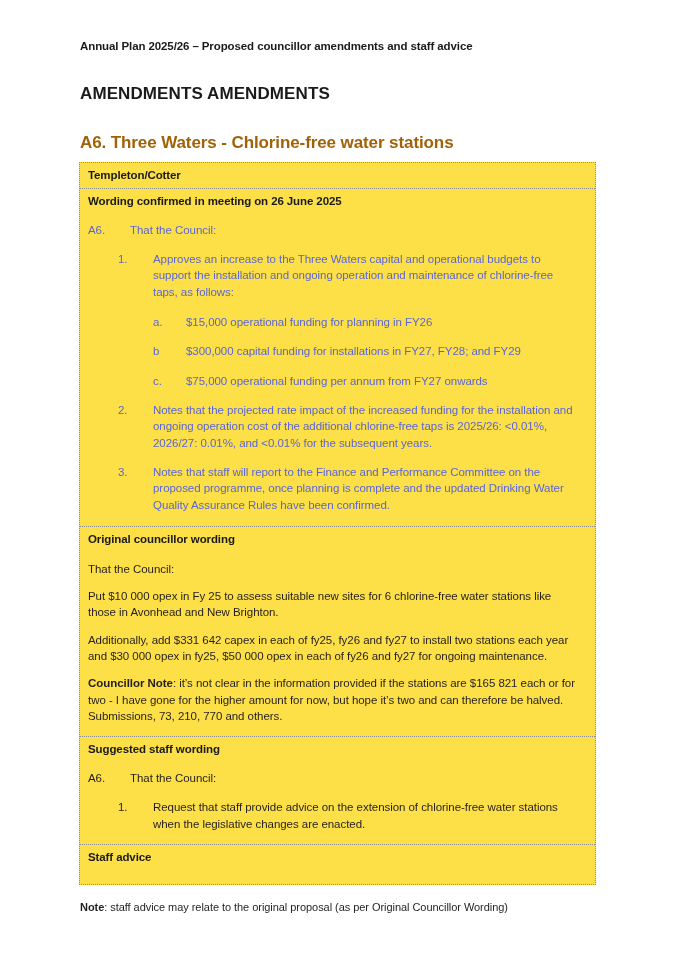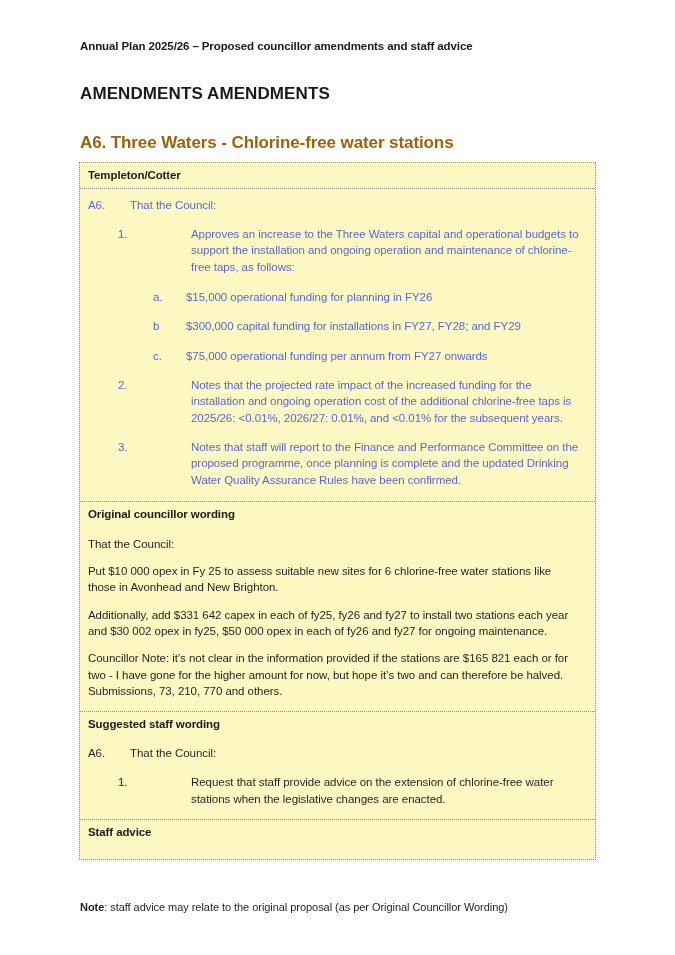--- a/index.html
+++ b/index.html
@@ -56,21 +56,21 @@
   
   .amend-table {
     position: absolute;
     left: 79px;
     top: 162px;
     width: 517px;
     border-left: 1px dotted #8c8c8c;
     border-right: 1px dotted #8c8c8c;
     border-top: 1px dotted #8c8c8c;
     border-bottom: 1px dotted #8c8c8c;
-    background: #fef9c3;
+    background: #fde047;
   }
   .row {
     border-bottom: 1px dotted #8c8c8c;
     padding: 0;
   }
   .row:last-child { border-bottom: none; }
 
   .row-head {
     font-size: 11.5px;
     font-weight: bold;
@@ -97,21 +97,21 @@
 
   .lvl1 {
     display: flex;
     font-size: 11.5px;
     line-height: 1.45;
     margin-top: 12px;
     letter-spacing: -0.05px;
     padding-left: 30px;
   }
   .lvl1 .marker { width: 35px; flex: 0 0 35px; }
-  .lvl1 .text { flex: 1 1 auto; padding-right: 8px; margin-left: 38px; }
+  .lvl1 .text { flex: 1 1 auto; padding-right: 8px; }
 
   .lvl2 {
     display: flex;
     font-size: 11.5px;
     line-height: 1.45;
     margin-top: 13px;
     letter-spacing: -0.05px;
     padding-left: 65px;
   }
   .lvl2 .marker { width: 33px; flex: 0 0 33px; }
@@ -121,21 +121,21 @@
 
   
   .para {
     font-size: 11.5px;
     line-height: 1.42;
     margin-top: 11px;
     letter-spacing: -0.05px;
     padding-right: 8px;
   }
   .para.first { margin-top: 9px; }
-  .para b { font-weight: normal; }
+  .para b { font-weight: bold; }
 
   .row-spacer-bottom { padding-bottom: 12px; }
 
   .staff-advice-body {
     height: 14px;
   }
 
   
   .footer-note {
     position: absolute;
@@ -158,20 +158,21 @@
 
   <div class="item-title">A6. Three Waters - Chlorine-free water stations</div>
 
   <div class="amend-table">
 
     <div class="row">
       <div class="row-head">Templeton/Cotter</div>
     </div>
 
     <div class="row">
+      <div class="row-head">Wording confirmed in meeting on 26 June 2025</div>
       <div class="row-body row-spacer-bottom">
 
         <div class="lvl0 blue">
           <span class="marker">A6.</span>
           <span class="text">That the Council:</span>
         </div>
 
         <div class="lvl1 blue">
           <span class="marker">1.</span>
           <span class="text">Approves an increase to the Three Waters capital and operational budgets to support the installation and ongoing operation and maintenance of chlorine-free taps, as follows:</span>
@@ -203,21 +204,21 @@
         </div>
 
       </div>
     </div>
 
     <div class="row">
       <div class="row-head">Original councillor wording</div>
       <div class="row-body row-spacer-bottom">
         <div class="para first">That the Council:</div>
         <div class="para">Put $10 000 opex in Fy 25 to assess suitable new sites for 6 chlorine-free water stations like those in Avonhead and New Brighton.</div>
-        <div class="para">Additionally, add $331 642 capex in each of fy25, fy26 and fy27 to install two stations each year and $30 002 opex in fy25, $50 000 opex in each of fy26 and fy27 for ongoing maintenance.</div>
+        <div class="para">Additionally, add $331 642 capex in each of fy25, fy26 and fy27 to install two stations each year and $30 000 opex in fy25, $50 000 opex in each of fy26 and fy27 for ongoing maintenance.</div>
         <div class="para"><b>Councillor Note</b><span>: it’s not clear in the information provided if the stations are $165 821 each or for two - I have gone for the higher amount for now, but hope it’s two and can therefore be halved. Submissions, 73, 210, 770 and others.</span></div>
       </div>
     </div>
 
     <div class="row">
       <div class="row-head">Suggested staff wording</div>
       <div class="row-body row-spacer-bottom">
         <div class="lvl0">
           <span class="marker">A6.</span>
           <span class="text">That the Council:</span>

